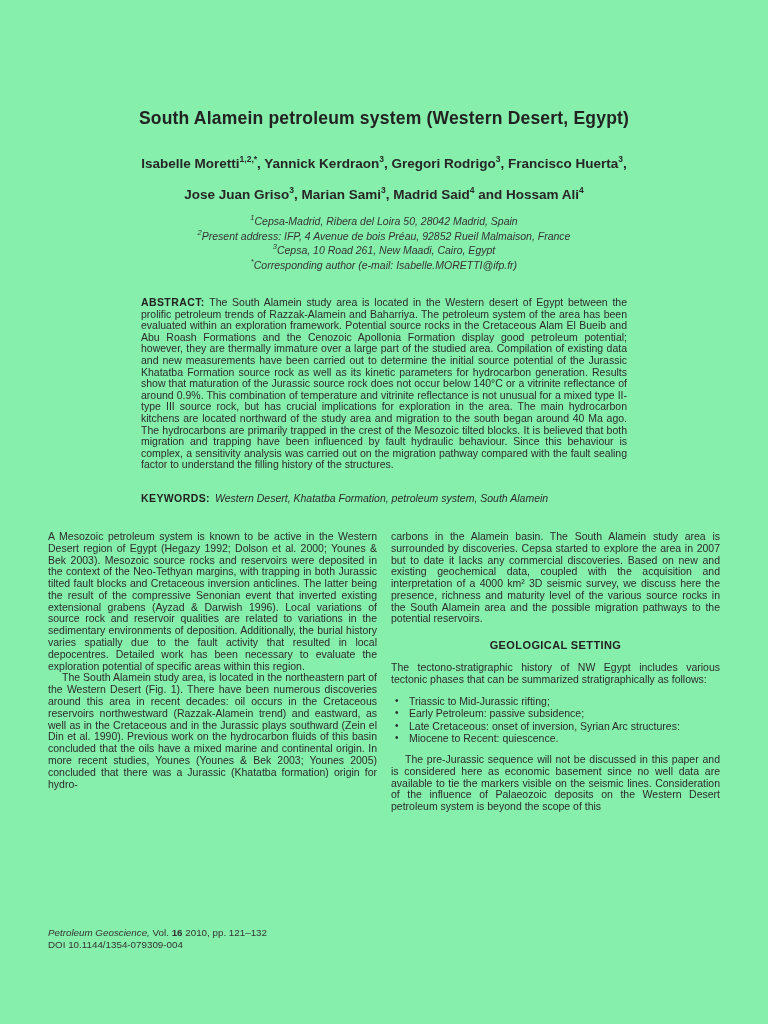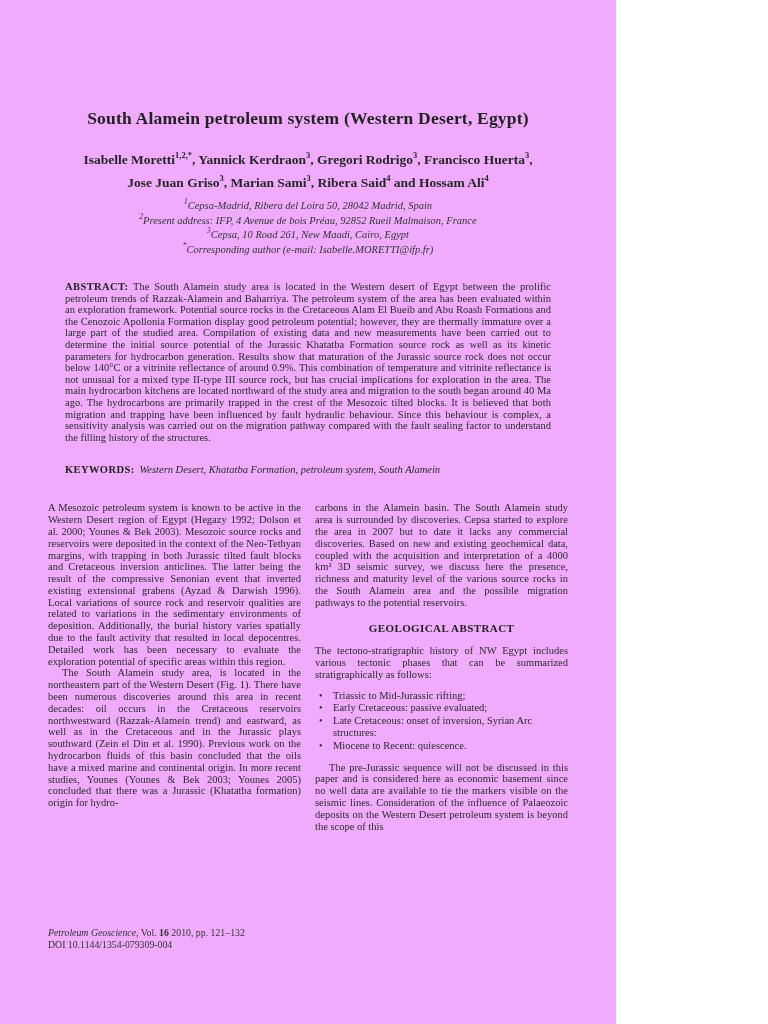--- a/index.html
+++ b/index.html
@@ -1,37 +1,37 @@
 <!DOCTYPE html>
 <html><head>
 <meta charset="utf-8">
 <style>
   html, body { margin: 0; padding: 0; background: #ffffff; }
   .page {
     position: relative;
-    width: 616px;
+    width: 768px;
     height: 1024px;
-    background: #f0abfc;
-    font-family: Liberation Serif, serif;
+    background: #86efac;
+    font-family: Liberation Sans, sans-serif;
     color: #2b2b2b;
     overflow: hidden;
     box-sizing: border-box;
   }
   .header { text-align: center; padding-top: 108px; }
   .title {
     font-size: 17.5px;
     font-weight: bold;
     color: #222222;
     letter-spacing: 0.2px;
   }
   .authors {
     margin-top: 17px;
     font-size: 13.5px;
     font-weight: bold;
-    line-height: 18px;
+    line-height: 26px;
     color: #262626;
   }
   .authors sup { font-size: 8.5px; font-weight: bold; }
   .affiliations {
     margin-top: 5px;
     font-style: italic;
     font-size: 10.5px;
     line-height: 11px;
     color: #333333;
   }
@@ -105,21 +105,21 @@
 </head>
 <body>
 
 <div class="page">
 
   <div class="header">
     <div class="title">South Alamein petroleum system (Western Desert, Egypt)</div>
 
     <div class="authors">
       <div><span>Isabelle Moretti</span><sup>1,2,*</sup><span>, </span><span>Yannick Kerdraon</span><sup>3</sup><span>, </span><span>Gregori Rodrigo</span><sup>3</sup><span>, </span><span>Francisco Huerta</span><sup>3</sup><span>,</span></div>
-      <div><span>Jose Juan Griso</span><sup>3</sup><span>, </span><span>Marian Sami</span><sup>3</sup><span>, </span><span>Ribera Said</span><sup>4</sup><span> and </span><span>Hossam Ali</span><sup>4</sup></div>
+      <div><span>Jose Juan Griso</span><sup>3</sup><span>, </span><span>Marian Sami</span><sup>3</sup><span>, </span><span>Madrid Said</span><sup>4</sup><span> and </span><span>Hossam Ali</span><sup>4</sup></div>
     </div>
 
     <div class="affiliations">
       <div><sup>1</sup><span>Cepsa-Madrid, Ribera del Loira 50, 28042 Madrid, Spain</span></div>
       <div><sup>2</sup><span>Present address: IFP, 4 Avenue de bois Préau, 92852 Rueil Malmaison, France</span></div>
       <div><sup>3</sup><span>Cepsa, 10 Road 261, New Maadi, Cairo, Egypt</span></div>
       <div><sup>*</sup><span>Corresponding author (e-mail: Isabelle.MORETTI@ifp.fr)</span></div>
     </div>
   </div>
 
@@ -132,25 +132,25 @@
     <span class="bold">KEYWORDS:</span><span class="keywords-text">Western Desert, Khatatba Formation, petroleum system, South Alamein</span>
   </div>
 
   <div class="columns">
     <div class="column">
       <p class="para">A Mesozoic petroleum system is known to be active in the Western Desert region of Egypt (Hegazy 1992; Dolson et al. 2000; Younes &amp; Bek 2003). Mesozoic source rocks and reservoirs were deposited in the context of the Neo-Tethyan margins, with trapping in both Jurassic tilted fault blocks and Cretaceous inversion anticlines. The latter being the result of the compressive Senonian event that inverted existing extensional grabens (Ayzad &amp; Darwish 1996). Local variations of source rock and reservoir qualities are related to variations in the sedimentary environments of deposition. Additionally, the burial history varies spatially due to the fault activity that resulted in local depocentres. Detailed work has been necessary to evaluate the exploration potential of specific areas within this region.</p>
       <p class="para indent">The South Alamein study area, is located in the northeastern part of the Western Desert (Fig. 1). There have been numerous discoveries around this area in recent decades: oil occurs in the Cretaceous reservoirs northwestward (Razzak-Alamein trend) and eastward, as well as in the Cretaceous and in the Jurassic plays southward (Zein el Din et al. 1990). Previous work on the hydrocarbon fluids of this basin concluded that the oils have a mixed marine and continental origin. In more recent studies, Younes (Younes &amp; Bek 2003; Younes 2005) concluded that there was a Jurassic (Khatatba formation) origin for hydro-</p>
     </div>
     <div class="column">
       <p class="para">carbons in the Alamein basin. The South Alamein study area is surrounded by discoveries. Cepsa started to explore the area in 2007 but to date it lacks any commercial discoveries. Based on new and existing geochemical data, coupled with the acquisition and interpretation of a 4000 km² 3D seismic survey, we discuss here the presence, richness and maturity level of the various source rocks in the South Alamein area and the possible migration pathways to the potential reservoirs.</p>
-      <div class="section-heading">GEOLOGICAL ABSTRACT</div>
+      <div class="section-heading">GEOLOGICAL SETTING</div>
       <p class="para">The tectono-stratigraphic history of NW Egypt includes various tectonic phases that can be summarized stratigraphically as follows:</p>
       <ul class="bullets">
         <li><span class="bullet-dot">•</span><span>Triassic to Mid-Jurassic rifting;</span></li>
-        <li><span class="bullet-dot">•</span><span>Early Cretaceous: passive evaluated;</span></li>
+        <li><span class="bullet-dot">•</span><span>Early Petroleum: passive subsidence;</span></li>
         <li><span class="bullet-dot">•</span><span>Late Cretaceous: onset of inversion, Syrian Arc structures:</span></li>
         <li><span class="bullet-dot">•</span><span>Miocene to Recent: quiescence.</span></li>
       </ul>
       <p class="para indent">The pre-Jurassic sequence will not be discussed in this paper and is considered here as economic basement since no well data are available to tie the markers visible on the seismic lines. Consideration of the influence of Palaeozoic deposits on the Western Desert petroleum system is beyond the scope of this</p>
     </div>
   </div>
 
   <div class="footer">
     <div class="footer-left">
       <div><span class="italic">Petroleum Geoscience,</span><span> Vol. </span><span class="vol-bold">16</span><span> 2010, pp. 121–132</span></div>

